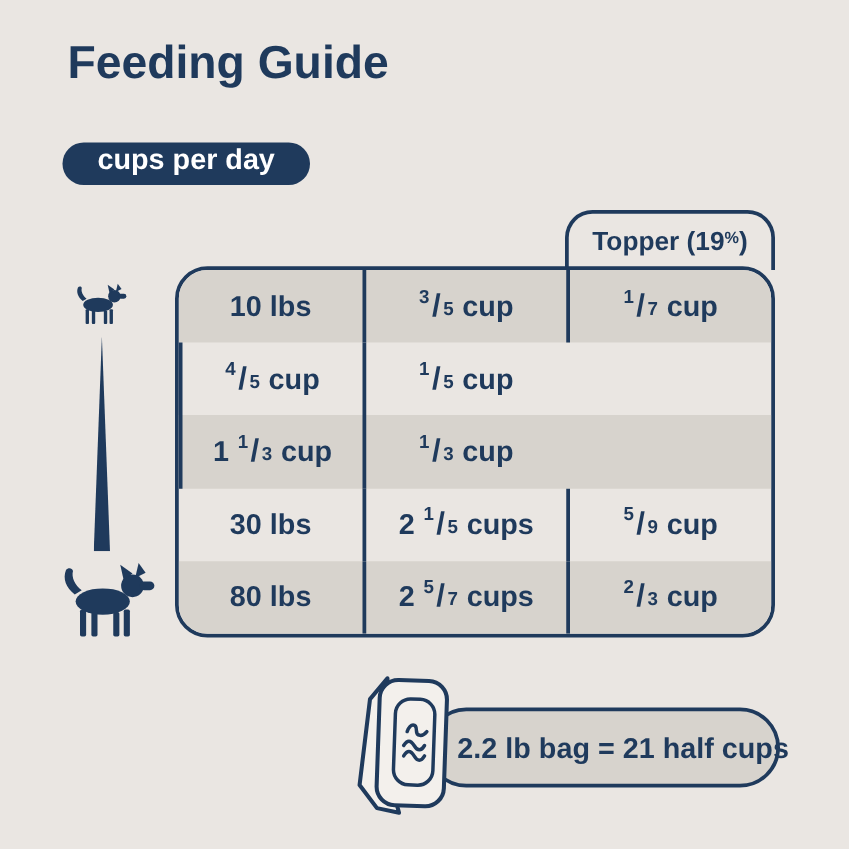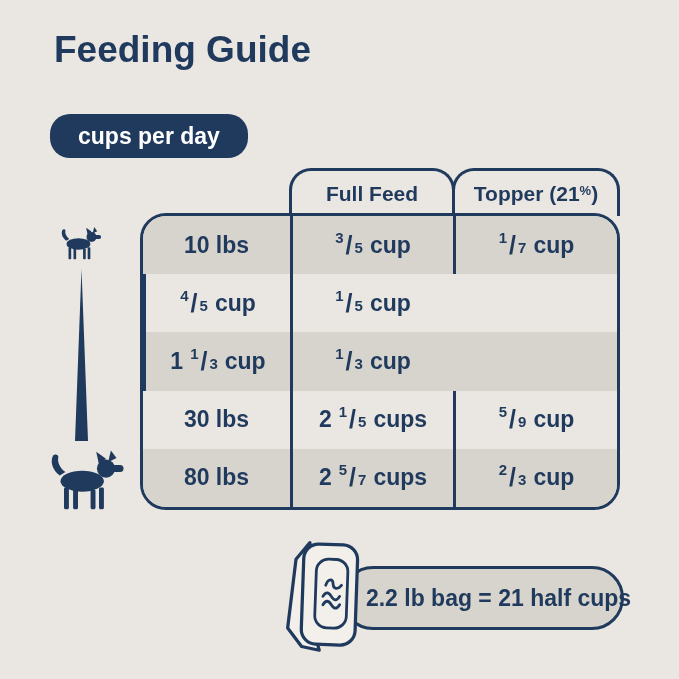--- a/index.html
+++ b/index.html
@@ -11,22 +11,22 @@
   html,body{margin:0;padding:0;background:var(--bg);}
   .canvas{
     position:relative;width:679px;height:679px;background:var(--bg);
     font-family:"Liberation Sans",sans-serif;overflow:hidden;color:var(--navy);
   }
   .title{
     position:absolute;left:54px;top:30px;font-size:37px;font-weight:700;
     color:var(--navy);letter-spacing:0;line-height:1.1;white-space:nowrap;
   }
   .badge{
-    position:absolute;left:50px;top:114px;height:44px;background:var(--navy);
-    color:#ffffff;border-radius:20px;display:flex;align-items:center;
+    position:absolute;left:50px;top:114px;height:34px;background:var(--navy);
+    color:#ffffff;border-radius:20px;display:flex;align-items:flex-start;
     padding:0 28px;font-size:23px;font-weight:700;box-sizing:border-box;white-space:nowrap;
   }
   .tab{
     position:absolute;top:168px;height:48px;border:3px solid var(--navy);border-bottom:none;
     border-radius:22px 22px 0 0;background:var(--bg);display:flex;align-items:center;
     justify-content:center;font-size:21px;font-weight:700;color:var(--navy);
     box-sizing:border-box;z-index:0;white-space:nowrap;
   }
   .tab-full{left:289px;width:166px;}
   .tab-topper{left:452px;width:168px;}
@@ -97,25 +97,22 @@
       <rect x="98" y="23" width="17" height="10" rx="5"></rect>
       <polygon points="80,22 76,4 90,14"></polygon>
       <polygon points="93,19 97,2 105,13"></polygon>
       <rect x="30" y="55" width="7" height="31" rx="2"></rect>
       <rect x="43" y="58" width="7" height="28" rx="2"></rect>
       <rect x="68" y="58" width="7" height="28" rx="2"></rect>
       <rect x="80" y="55" width="7" height="31" rx="2"></rect>
     </g>
   </svg>
 
-  <div class="tab tab-full">
-    <span>Full Feed</span>
-  </div>
   <div class="tab tab-topper">
-    <span><span>Topper (21</span><span class="suppct">%</span><span>)</span></span>
+    <span><span>Topper (19</span><span class="suppct">%</span><span>)</span></span>
   </div>
 
   <div class="ftable" id="rows">
       <div class="row shaded">
         <div class="cell c1">10 lbs</div>
         <div class="cell c2">
           <span class="num">3</span>
           <span class="slash">/</span>
           <span class="den">5</span>
           <span class="unit">cup</span>

